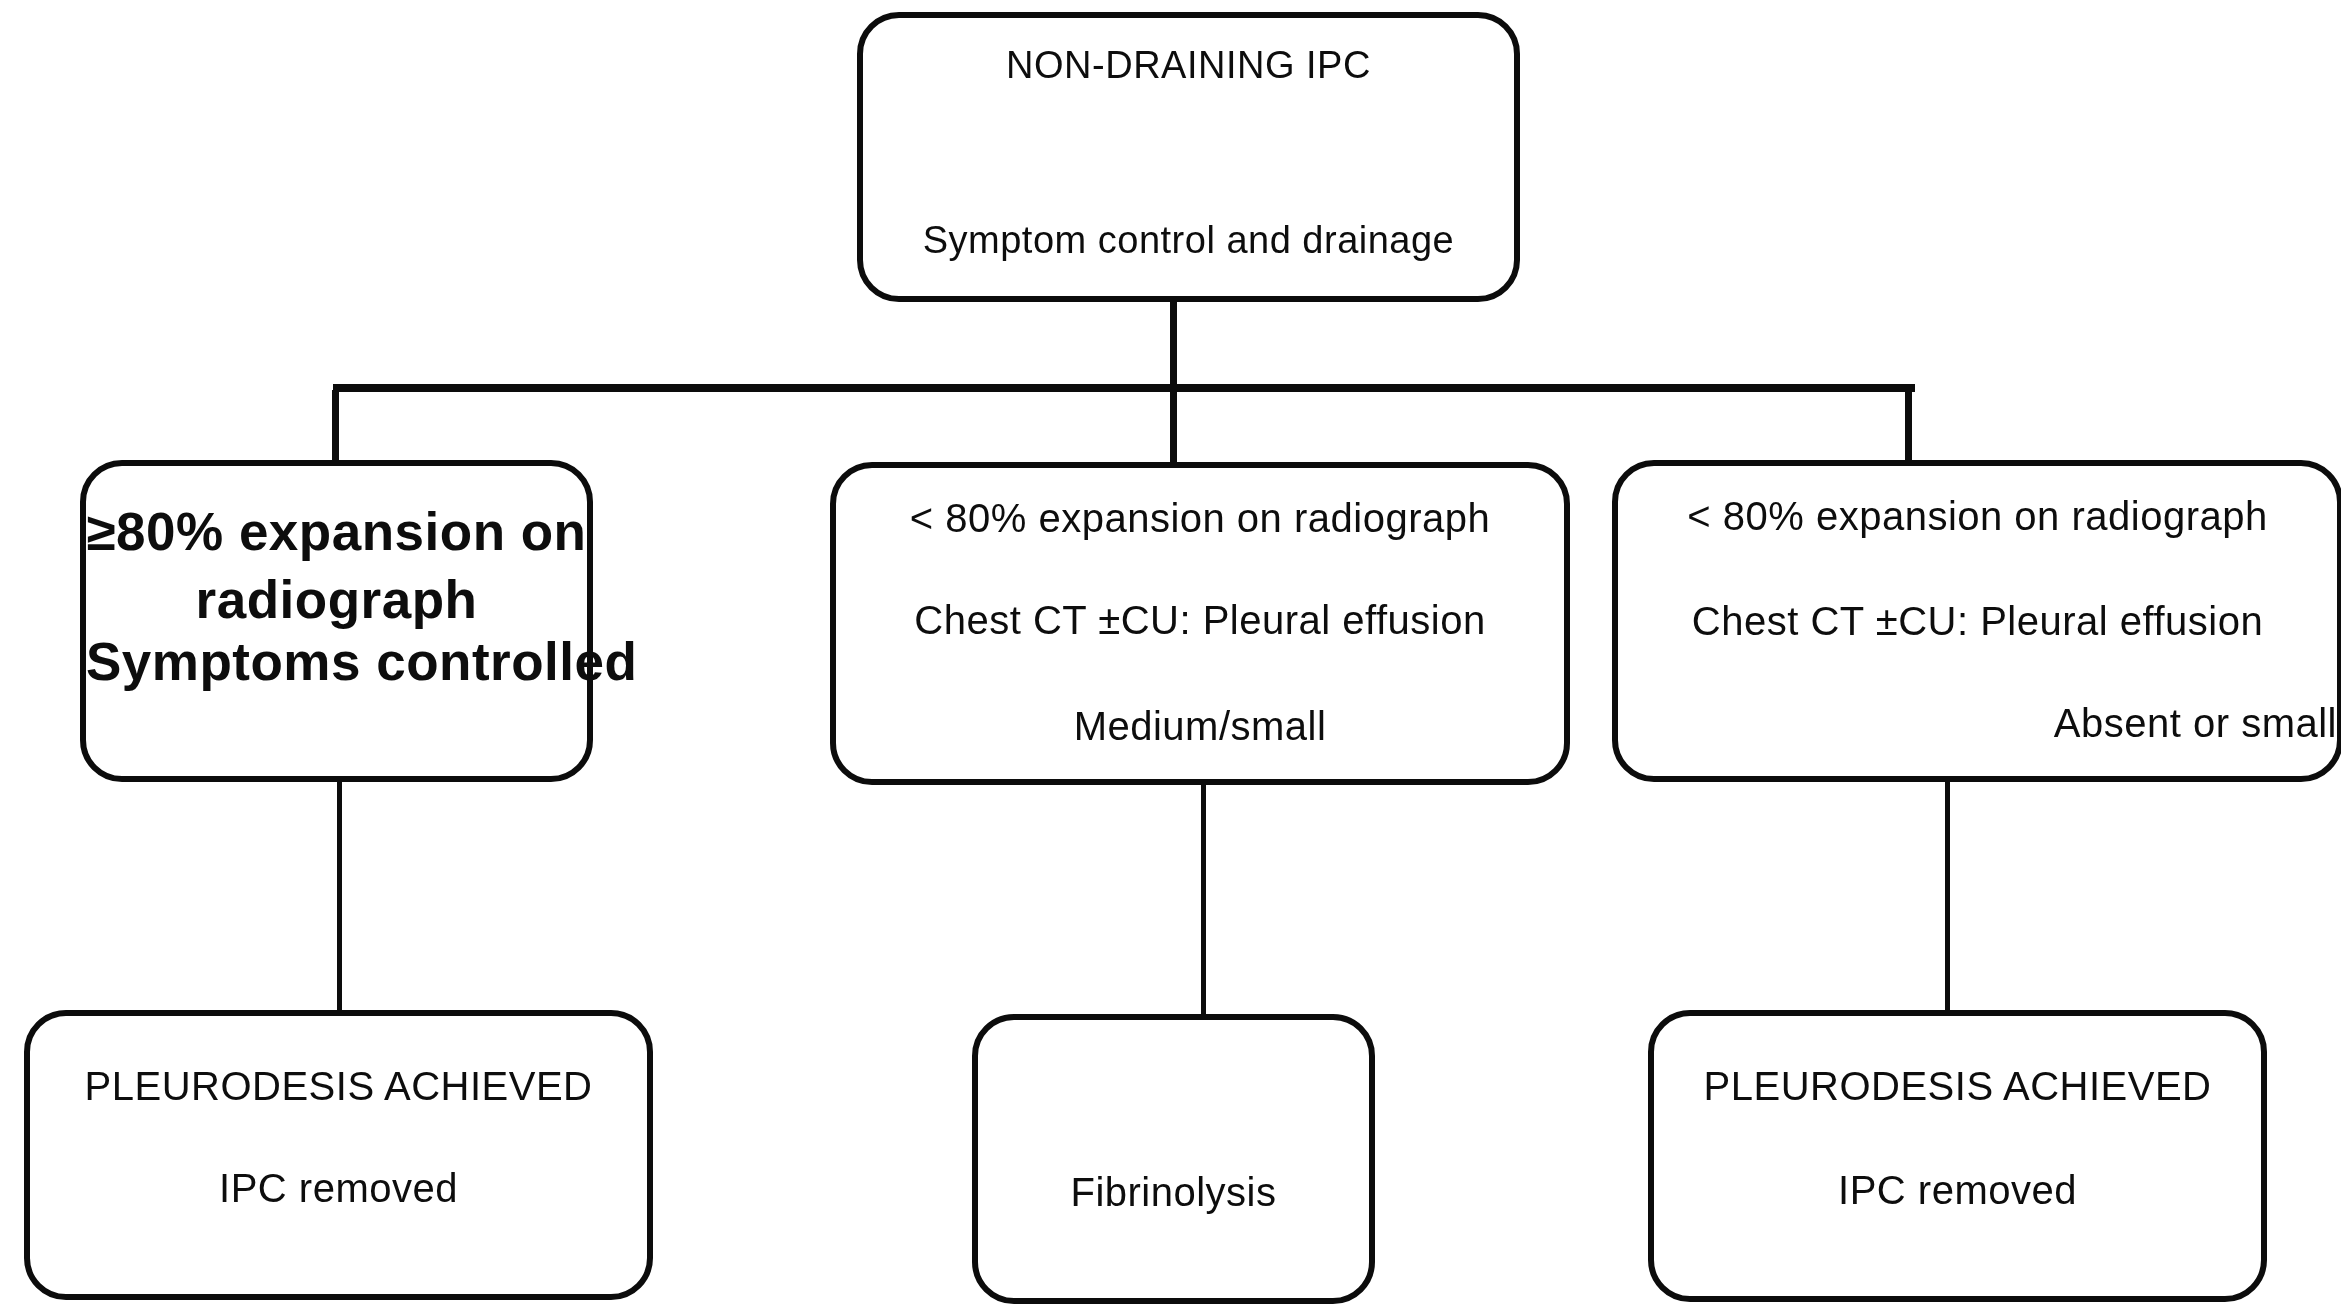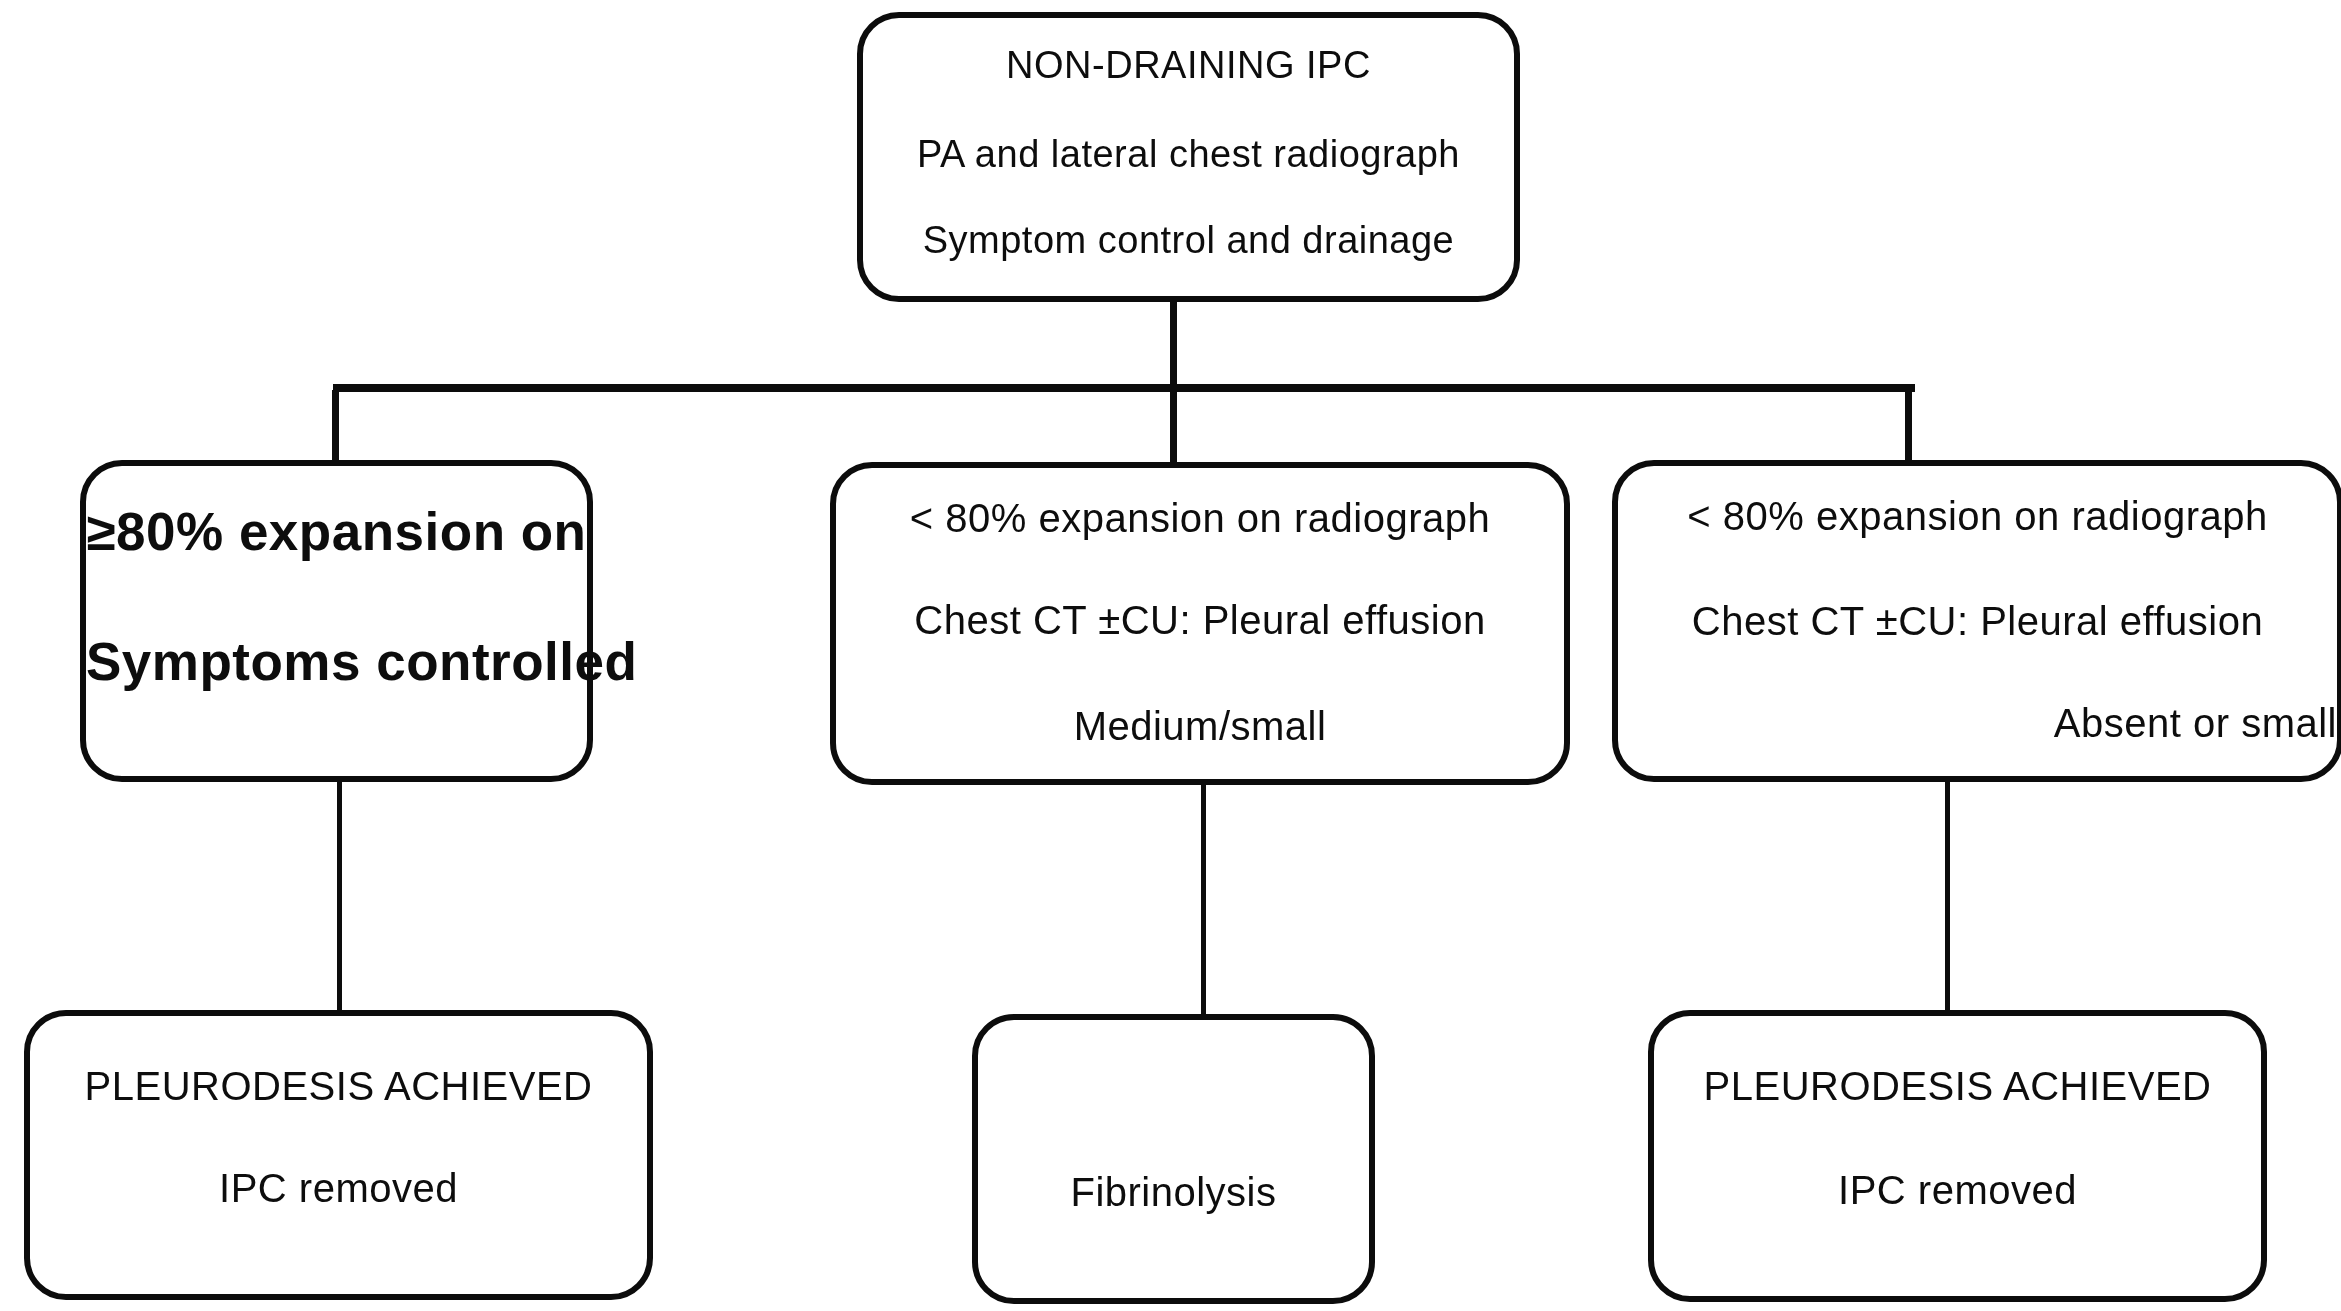--- a/index.html
+++ b/index.html
@@ -86,26 +86,26 @@
   <div class="conn" id="conn-branch"></div>
   <div class="conn" id="conn-drop-left"></div>
   <div class="conn" id="conn-drop-middle"></div>
   <div class="conn" id="conn-drop-right"></div>
   <div class="conn" id="conn-left-outcome"></div>
   <div class="conn" id="conn-middle-outcome"></div>
   <div class="conn" id="conn-right-outcome"></div>
 
   <div class="node" id="node-root">
     <div class="nline l0">NON-DRAINING IPC</div>
-    <div class="nline l1">PA and lateral chest radiograph</div>
     <div class="nline l2">Symptom control and drainage</div>
   </div>
 
   <div class="node" id="node-left-criteria">
     <div class="nline l0">≥80% expansion on</div>
+    <div class="nline l1">radiograph</div>
     <div class="nline l2">Symptoms controlled</div>
   </div>
 
   <div class="node" id="node-middle-criteria">
     <div class="nline l0">&lt; 80% expansion on radiograph</div>
     <div class="nline l1">Chest CT ±CU: Pleural effusion</div>
     <div class="nline l2">Medium/small</div>
   </div>
 
   <div class="node" id="node-right-criteria">

